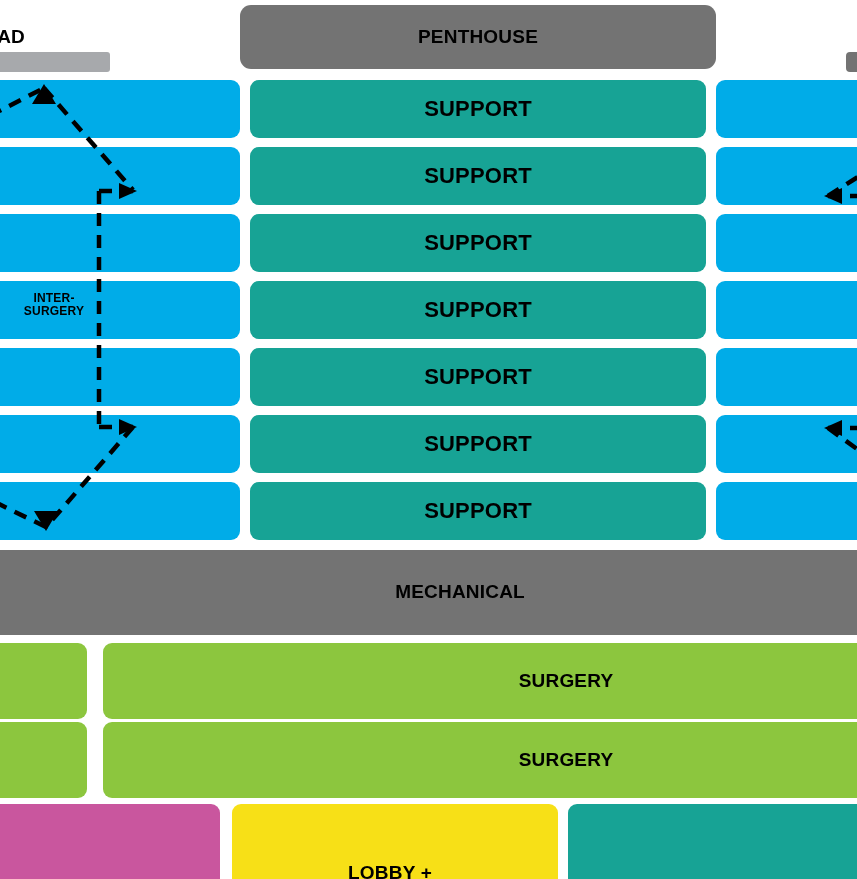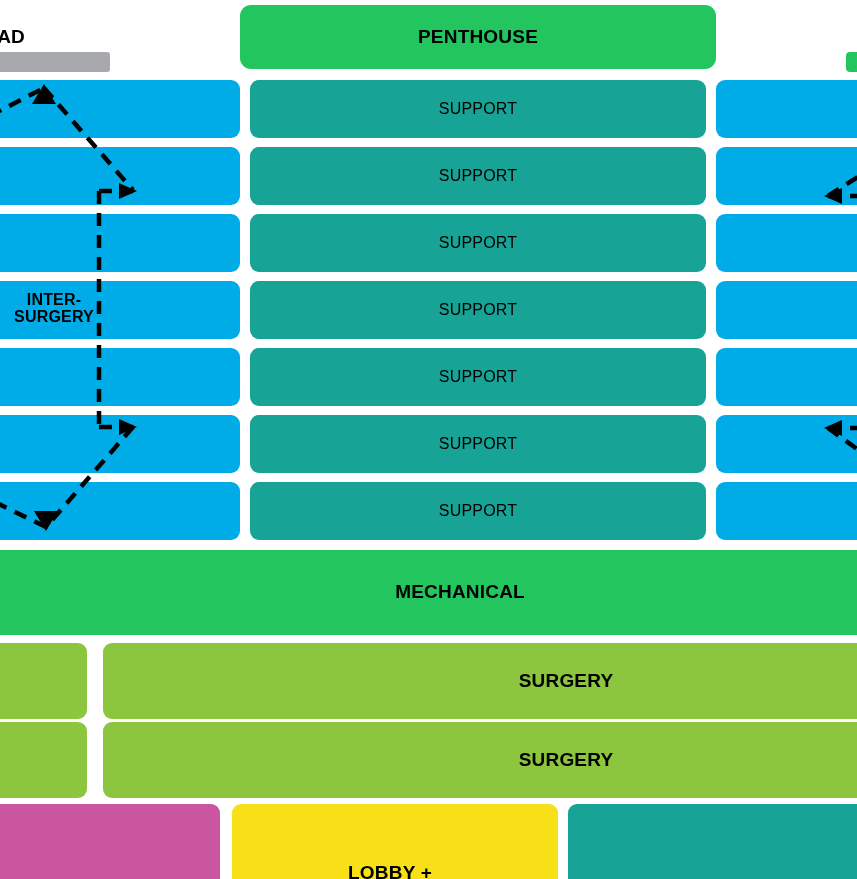--- a/index.html
+++ b/index.html
@@ -13,28 +13,28 @@
 
   .blk{
     position:absolute;
     border-radius:9px;
     display:flex;align-items:center;justify-content:center;
     box-sizing:border-box;
     color:#000;
     letter-spacing:.2px;
     white-space:nowrap;
   }
-  .lbl-reg{font-size:16px;font-weight:400;}
+  .lbl-reg{font-size:22px;font-weight:700;}
   .lbl-bold{font-size:19px;font-weight:700;}
-  .lbl-small{font-size:16px;font-weight:700;line-height:1.05;text-align:center;}
+  .lbl-small{font-size:12px;font-weight:700;line-height:1.05;text-align:center;}
 
   .c-blue{background:#00ACE8;}
   .c-teal{background:#17A395;}
   .c-green{background:#8CC63E;}
-  .c-gray{background:#22c55e;}
+  .c-gray{background:#737373;}
   .c-gray-d{background:#A7A9AC;}
   .c-pink{background:#C9569E;}
   .c-yellow{background:#F7E017;}
 
   .sq{border-radius:0;}
 
   #pad-label{
     position:absolute;
     font-size:19px;font-weight:700;color:#000;
     white-space:nowrap;

